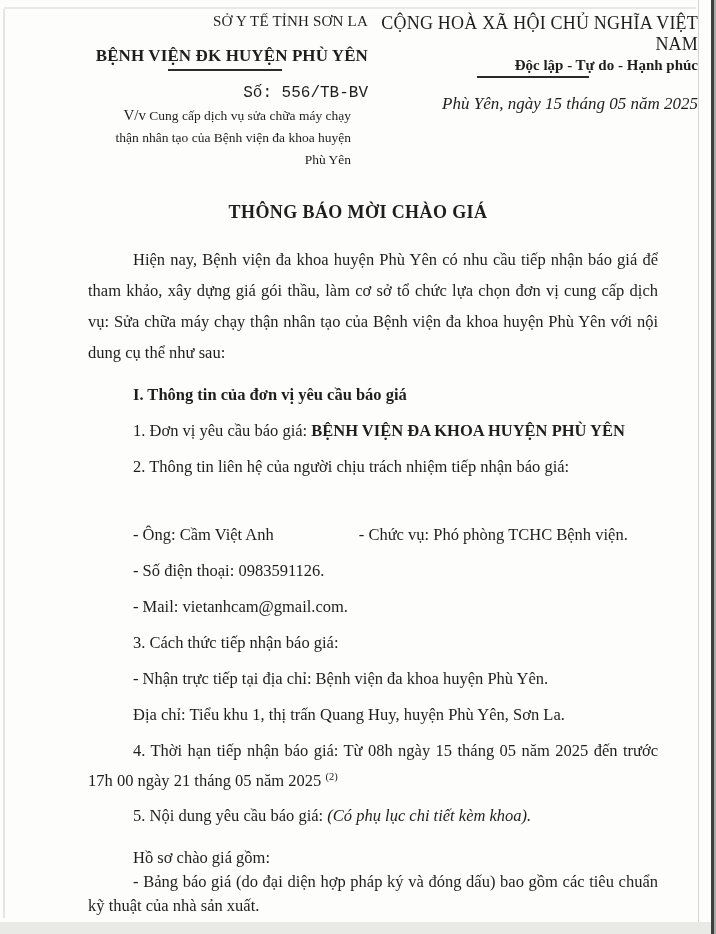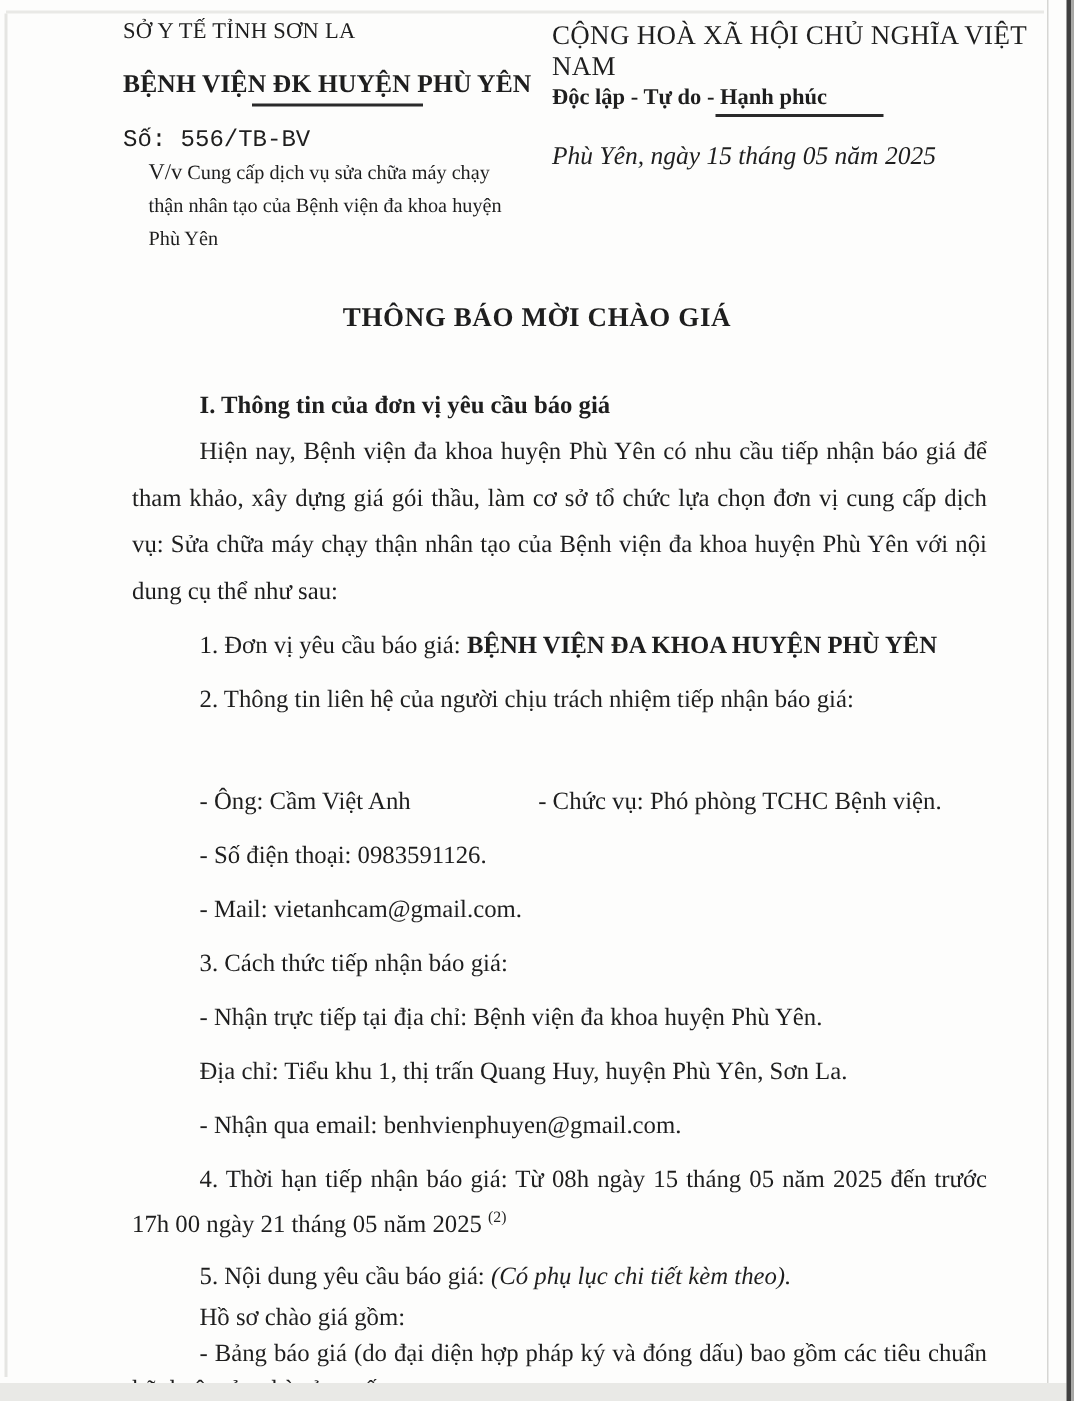--- a/index.html
+++ b/index.html
@@ -14,21 +14,21 @@
   
   .edge{position:absolute;}
   .edge-top{top:7px;left:4px;right:20px;height:2px;background:#e9e9e6;}
   .edge-left{left:3px;top:9px;bottom:16px;width:2px;background:#e5e5e2;}
   .edge-right-light{right:17px;top:0;bottom:12px;width:1px;background:#d6d6d3;}
   .edge-right-outer{right:0;top:0;bottom:0;width:2px;background:#a8a8a6;z-index:3;}
   .edge-right-dark{right:2px;top:0;bottom:0;width:3px;background:#3f3f3f;z-index:3;}
   .edge-bottom{left:0;right:5px;bottom:0;height:12px;background:#e9e9e6;z-index:2;}
 
   .header{display:flex;padding:13px 18px 0 82px;}
-  .hcol{text-align:left;}
+  .hcol{text-align:right;}
   .hcol.left{width:286px;flex:none;}
   .hcol.right{flex:1;}
   .dept{font-size:15px;letter-spacing:.2px;}
   .org{font-size:17px;font-weight:bold;margin-top:16px;letter-spacing:.1px;}
   .rule{height:2px;background:#2a2a2a;margin:3px auto 0;}
   .rule-left{width:114px;}
   .rule-right{width:112px;margin-top:2px;}
   .docnum{font-size:16px;margin-top:13px;font-family:Liberation Mono, monospace;}
   .subject{font-size:13.5px;line-height:22px;max-width:252px;margin:2px auto 0;}
   .subject .vv{font-size:15px;}
@@ -44,21 +44,21 @@
   .docbody{padding:21px 58px 0 88px;}
   .para{margin:0;font-size:16.5px;line-height:30px;}
   .indent{text-indent:45px;}
   .justify{text-align:justify;}
   .intro{line-height:31px;}
   .sp{margin-top:6px;}
   .sp7{margin-top:7px;}
   .sp5{margin-top:5px;}
   .sp12{margin-top:12px;}
   .tight{line-height:24px;}
-  .tight-first{margin-top:0;line-height:24px;}
+  .tight-first{margin-top:15px;line-height:24px;}
   .bold{font-weight:bold;}
   .italic{font-style:italic;}
   .gap{display:inline-block;margin-left:40px;margin-top:32px;}
   sup.fn{font-size:10.5px;line-height:0;}
 </style>
 </head>
 <body>
 
 <div class="page">
 
@@ -84,46 +84,45 @@
       <div class="country">CỘNG HOÀ XÃ HỘI CHỦ NGHĨA VIỆT NAM</div>
       <div class="motto">Độc lập - Tự do - Hạnh phúc</div>
       <div class="rule rule-right"></div>
       <div class="date">Phù Yên, ngày 15 tháng 05 năm 2025</div>
     </div>
   </div>
 
   <div class="title">THÔNG BÁO MỜI CHÀO GIÁ</div>
 
   <div class="docbody">
+    <p class="para indent justify intro">Hiện nay, Bệnh viện đa khoa huyện Phù Yên có nhu cầu tiếp nhận báo giá để tham khảo, xây dựng giá gói thầu, làm cơ sở tổ chức lựa chọn đơn vị cung cấp dịch vụ: Sửa chữa máy chạy thận nhân tạo của Bệnh viện đa khoa huyện Phù Yên với nội dung cụ thể như sau:</p>
+
     <p class="para indent bold sp12">I. Thông tin của đơn vị yêu cầu báo giá</p>
-
-    <p class="para indent justify intro">Hiện nay, Bệnh viện đa khoa huyện Phù Yên có nhu cầu tiếp nhận báo giá để tham khảo, xây dựng giá gói thầu, làm cơ sở tổ chức lựa chọn đơn vị cung cấp dịch vụ: Sửa chữa máy chạy thận nhân tạo của Bệnh viện đa khoa huyện Phù Yên với nội dung cụ thể như sau:</p>
 
     <p class="para indent sp"><span>1. Đơn vị yêu cầu báo giá: </span><span class="bold">BỆNH VIỆN ĐA KHOA HUYỆN PHÙ YÊN</span></p>
 
     <p class="para indent sp">2. Thông tin liên hệ của người chịu trách nhiệm tiếp nhận báo giá:</p>
 
     <p class="para indent sp"><span>- Ông: Cầm Việt Anh</span><span class="gap">- Chức vụ: Phó phòng TCHC Bệnh viện.</span></p>
 
     <p class="para indent sp">- Số điện thoại: 0983591126.</p>
 
     <p class="para indent sp">- Mail: vietanhcam@gmail.com.</p>
 
     <p class="para indent sp">3. Cách thức tiếp nhận báo giá:</p>
 
     <p class="para indent sp">- Nhận trực tiếp tại địa chỉ: Bệnh viện đa khoa huyện Phù Yên.</p>
 
     <p class="para indent sp">Địa chỉ: Tiểu khu 1, thị trấn Quang Huy, huyện Phù Yên, Sơn La.</p>
 
-    <p class="para indent sp">- Nhận qua email: benhvienphuyen@gmail.com.</p>
 
     <p class="para indent justify sp"><span>4. Thời hạn tiếp nhận báo giá: Từ 08h ngày 15 tháng 05 năm 2025 đến trước 17h 00 ngày 21 tháng 05 năm 2025 </span><sup class="fn">(2)</sup></p>
 
 
-    <p class="para indent sp5"><span>5. Nội dung yêu cầu báo giá: </span><span class="italic">(Có phụ lục chi tiết kèm theo).</span></p>
+    <p class="para indent sp5"><span>5. Nội dung yêu cầu báo giá: </span><span class="italic">(Có phụ lục chi tiết kèm khoa).</span></p>
 
     <p class="para indent tight-first">Hồ sơ chào giá gồm:</p>
 
     <p class="para indent justify tight">- Bảng báo giá (do đại diện hợp pháp ký và đóng dấu) bao gồm các tiêu chuẩn kỹ thuật của nhà sản xuất.</p>
 
     <p class="para indent tight">Bảng báo giá phải có ngày tháng báo giá, hiệu lực báo giá trong vòng 90 ngày;</p>
   </div>
 
 </div>
 

